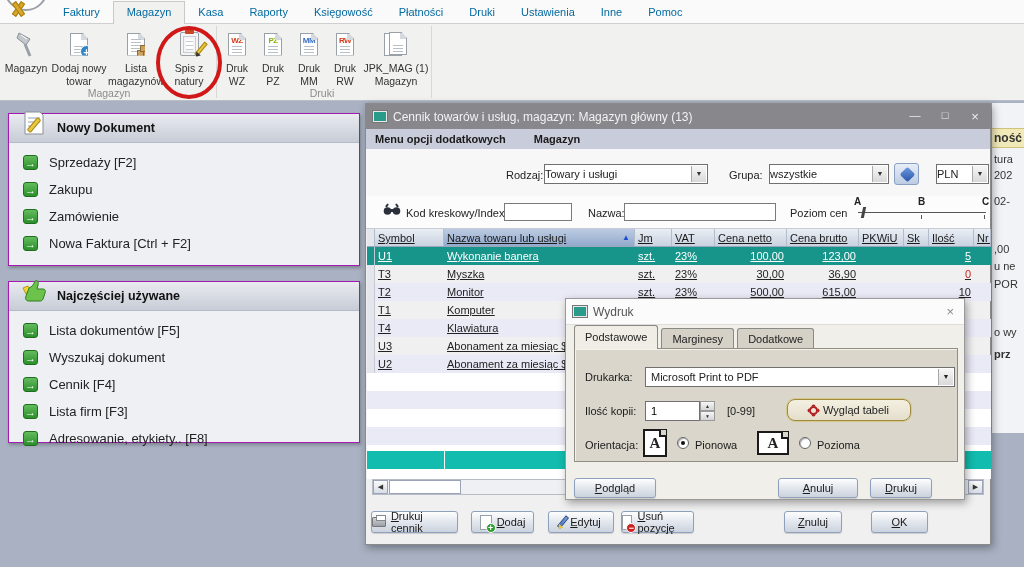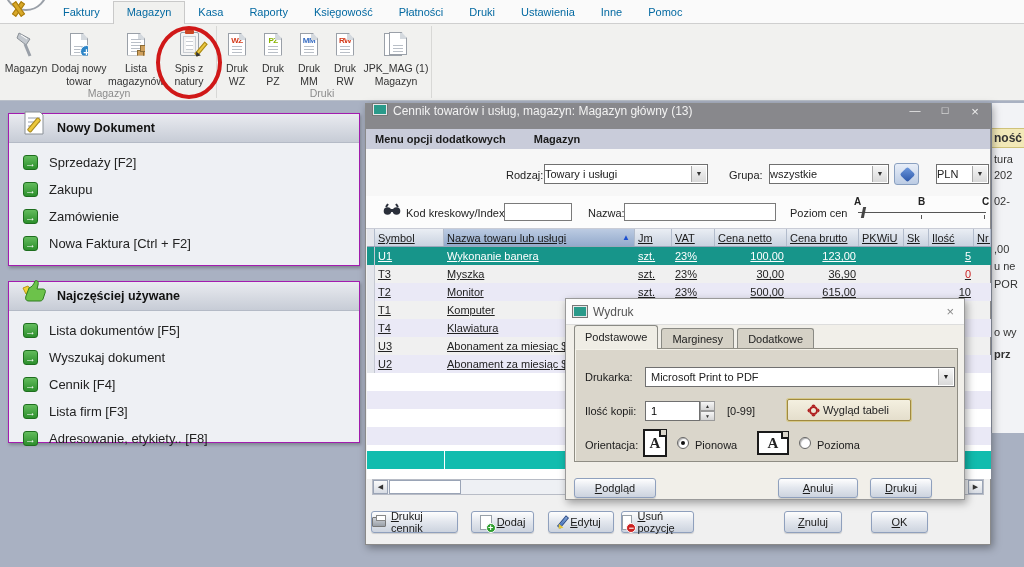--- a/index.html
+++ b/index.html
@@ -81,21 +81,21 @@
              border-left:1px solid #9aa2b2; z-index:3; overflow:hidden; font-size:11px; color:#333; }
   .bghead { position:absolute; left:0; top:25px; width:33px; height:20px; background:#f2e9b8;
             border-top:1px solid #cfc27a; border-bottom:1px solid #cfc27a;
             font-weight:bold; font-size:12px; color:#333; line-height:19px; padding-left:2px; }
   .bgline { position:absolute; left:2px; white-space:nowrap; }
 
   
   .cennik { position:absolute; left:365px; top:103px; width:626px; height:442px; background:#f0f0f0;
             border:1px solid #8a8a8a; box-shadow:2px 3px 8px rgba(0,0,0,0.35); z-index:10; }
   .c-title { position:absolute; left:0; top:0; right:0; height:25px; background:#88888c; color:#f2f2f2;
-             display:flex; align-items:flex-start; font-size:12px; }
+             display:flex; align-items:center; font-size:12px; }
   .winicon { width:14px; height:11px; background:#2a9a8a; border:1px solid #e8e8e8; margin:0 6px 0 7px;
              box-shadow:0 0 0 1px #777; }
   .c-controls { margin-left:auto; display:flex; }
   .wbtn { width:30px; text-align:center; font-size:11px; color:#eee; cursor:default; }
   .c-menu { position:absolute; left:0; top:25px; right:0; height:20px; background:#c9ccda;
             display:flex; align-items:center; font-weight:bold; color:#1a1a1a; }
   .c-menu span { margin-left:9px; cursor:default; }
   .c-menu span + span { margin-left:28px; }
   .c-filters { position:absolute; left:0; top:45px; right:0; height:47px; background:#f7f7f7; }
   .c-heading { position:absolute; left:12px; top:10px; font-size:17px; font-weight:bold; color:#111;
@@ -182,21 +182,21 @@
   .w-group { position:absolute; left:8px; top:49px; width:384px; height:114px; background:#dad6cb;
              border:1px solid #8f8d84; box-shadow:inset 1px 1px 0 #f4f2ea; }
   .wg-label { position:absolute; left:10px; color:#1a1a1a; }
   .w-combo { position:absolute; background:#fff; border:1px solid #707070; height:20px; line-height:18px; padding-left:5px; }
   .w-input { position:absolute; background:#fff; border:1px solid #707070; height:20px; font-size:11px;
              padding-left:5px; font-family:inherit; }
   .spinner { position:absolute; width:15px; height:20px; display:flex; flex-direction:column; }
   .spinner span { flex:1; background:linear-gradient(#f6f6f6,#d5d5d5); border:1px solid #9a9a9a;
                   font-size:5px; color:#333; display:flex; align-items:center; justify-content:center; }
   .wyglad { position:absolute; left:212px; top:50px; width:124px; height:22px; background:linear-gradient(#f4f0e0,#e4decc);
-            border:1px solid #a08a40; box-shadow:0 0 0 1px #d6c888; border-radius:2px;
+            border:1px solid #a08a40; box-shadow:0 0 0 1px #d6c888; border-radius:8px;
             display:flex; align-items:center; justify-content:center; color:#222; cursor:default; }
   .gear { width:9px; height:9px; border-radius:50%; border:2.5px solid #b02020; margin-right:5px;
           box-shadow:0 -4px 0 -2.5px #b02020, 0 4px 0 -2.5px #b02020, -4px 0 0 -2.5px #b02020, 4px 0 0 -2.5px #b02020; }
   .page-ic { position:absolute; background:#fff; border:2px solid #1a1a1a; font-family:"Liberation Serif",serif;
              font-weight:bold; display:flex; align-items:center; justify-content:center; }
   .page-ic .fold2 { position:absolute; right:-1px; top:-1px; width:7px; height:7px; background:#dad6cb;
                     border-left:2px solid #1a1a1a; border-bottom:2px solid #1a1a1a; }
   .radio { position:absolute; width:12px; height:12px; border-radius:50%; background:#fff; border:1px solid #666;
            box-shadow:inset 1px 1px 1px rgba(0,0,0,0.3); }
   .radio.sel:after { content:""; position:absolute; left:3px; top:3px; width:4px; height:4px; border-radius:50%; background:#111; }

